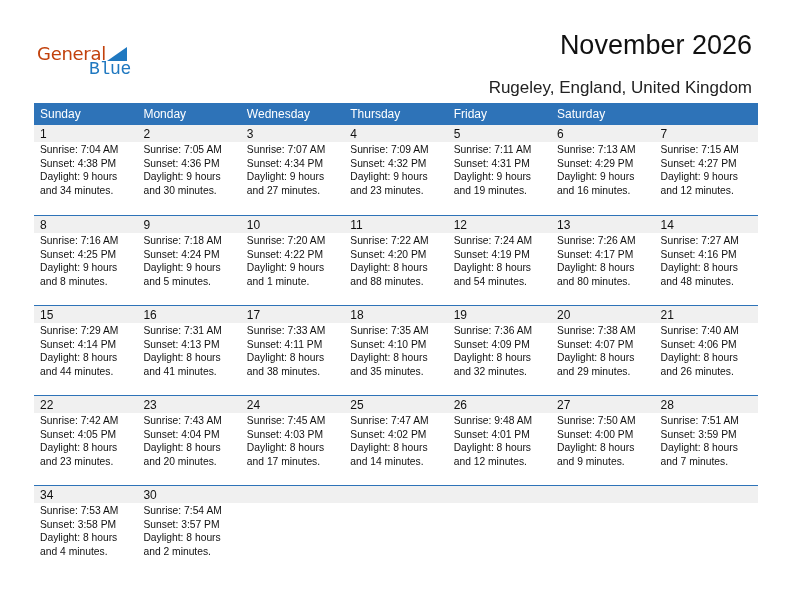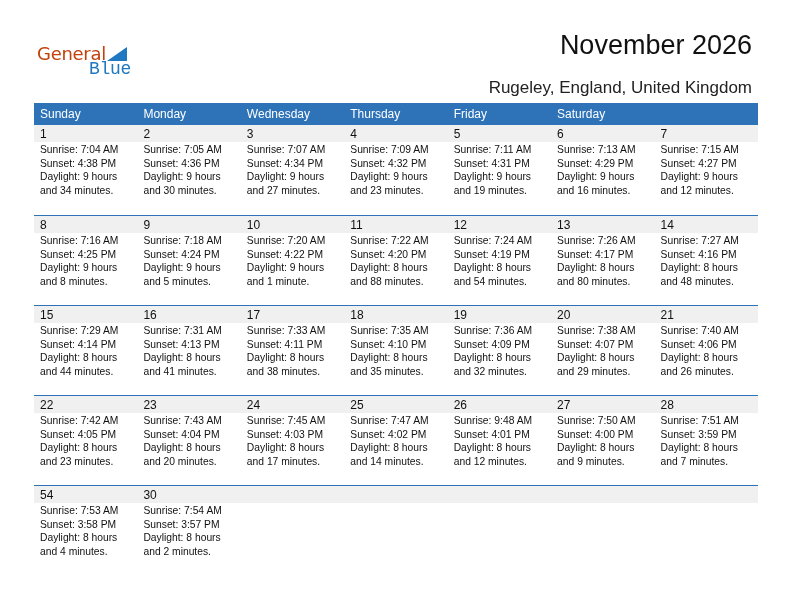--- a/index.html
+++ b/index.html
@@ -297,21 +297,21 @@
           <div class="info">
             <div>Sunrise: 7:51 AM</div>
             <div>Sunset: 3:59 PM</div>
             <div>Daylight: 8 hours</div>
             <div>and 7 minutes.</div>
           </div>
         </div>
       </div>
       <div class="week">
         <div class="cell">
-          <div class="num">54</div>
+          <div class="num">34</div>
           <div class="info">
             <div>Sunrise: 7:53 AM</div>
             <div>Sunset: 3:58 PM</div>
             <div>Daylight: 8 hours</div>
             <div>and 4 minutes.</div>
           </div>
         </div>
         <div class="cell">
           <div class="num">30</div>
           <div class="info">

